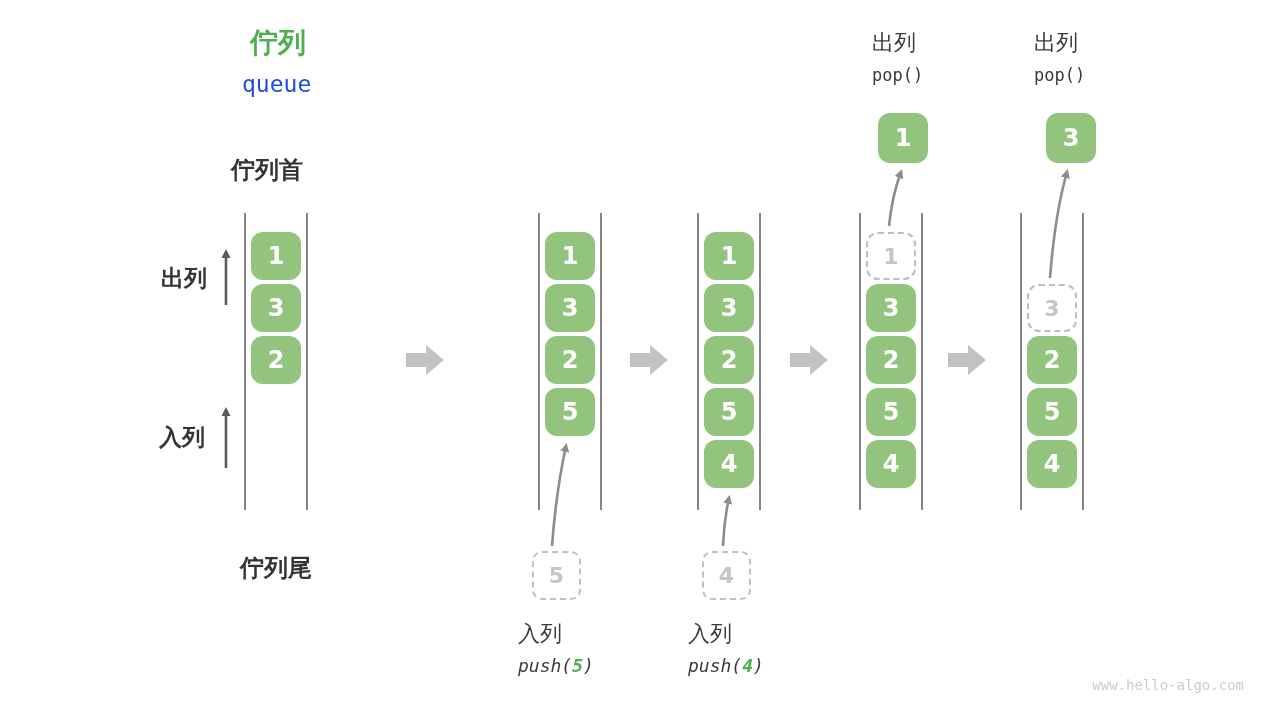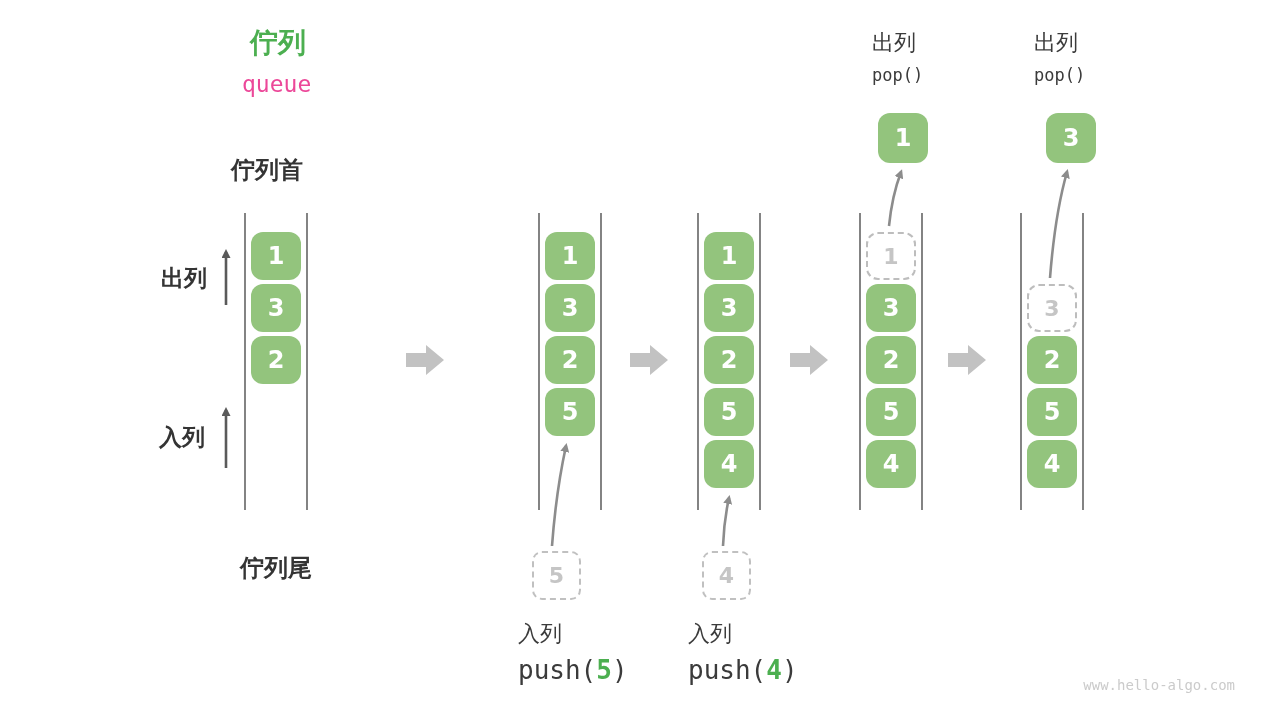--- a/index.html
+++ b/index.html
@@ -9,21 +9,21 @@
     background:#ffffff;
     overflow:hidden;
     font-family:"DejaVu Sans","Liberation Sans",sans-serif;
     color:#3b3b3b;
     margin-left:9px;
   }
   .abs{position:absolute;line-height:1;}
   .mono{font-family:"DejaVu Sans Mono","Liberation Mono",monospace;}
 
   .title-zh{font-size:28px;font-weight:700;}
-  .title-en{font-size:23px;color:#ec4899;}
+  .title-en{font-size:23px;color:#1d4ed8;}
   .lbl-bold{font-size:24px;font-weight:700;color:#343434;}
   .side-lbl{font-size:23px;font-weight:700;color:#343434;}
 
   .qbox{
     position:absolute;width:50px;height:48px;
     border-radius:12px;
     display:flex;align-items:center;justify-content:center;
     font-size:24px;font-weight:700;color:#ffffff;
     box-sizing:border-box;
   }
@@ -35,21 +35,21 @@
   .qbox.pending{
     background:#ffffff;
     border:2px dashed #c0c0c0;
     border-radius:10px;
     color:#c5c5c5;font-weight:600;font-size:22px;
     width:49px;height:49px;
   }
   .op-top .op-zh{font-size:22px;color:#3b3b3b;margin-bottom:13px;}
   .op-top .op-code{font-size:17px;color:#3b3b3b;}
   .op-bottom .op-zh{font-size:22px;color:#3b3b3b;margin-bottom:12px;}
-  .op-bottom .op-code{font-size:26px;color:#3b3b3b;}
+  .op-bottom .op-code{font-size:18px;color:#3b3b3b;font-style:italic;}
   .op-code .arg{font-weight:700;}
   .watermark{font-size:14px;color:#cbcbcb;}
   svg.overlay{position:absolute;left:0;top:0;width:1280px;height:720px;}
 </style>
 </head>
 <body>
 
 <div class="canvas">
 
   <svg class="overlay" id="overlay">
@@ -131,14 +131,14 @@
 
   <div class="abs op-bottom" style="left:509px;top:623px;">
     <div class="op-zh">入列</div>
     <div class="op-code mono"><span>push(</span><span class="arg" style="color: rgb(76, 175, 80);">5</span><span>)</span></div>
   </div>
   <div class="abs op-bottom" style="left:679px;top:623px;">
     <div class="op-zh">入列</div>
     <div class="op-code mono"><span>push(</span><span class="arg" style="color: rgb(76, 175, 80);">4</span><span>)</span></div>
   </div>
 
-  <div class="abs watermark mono" style="right:54px;top:678px;">www.hello-algo.com</div>
+  <div class="abs watermark mono" style="right:45px;top:678px;">www.hello-algo.com</div>
 </div>
 
 </body></html>

